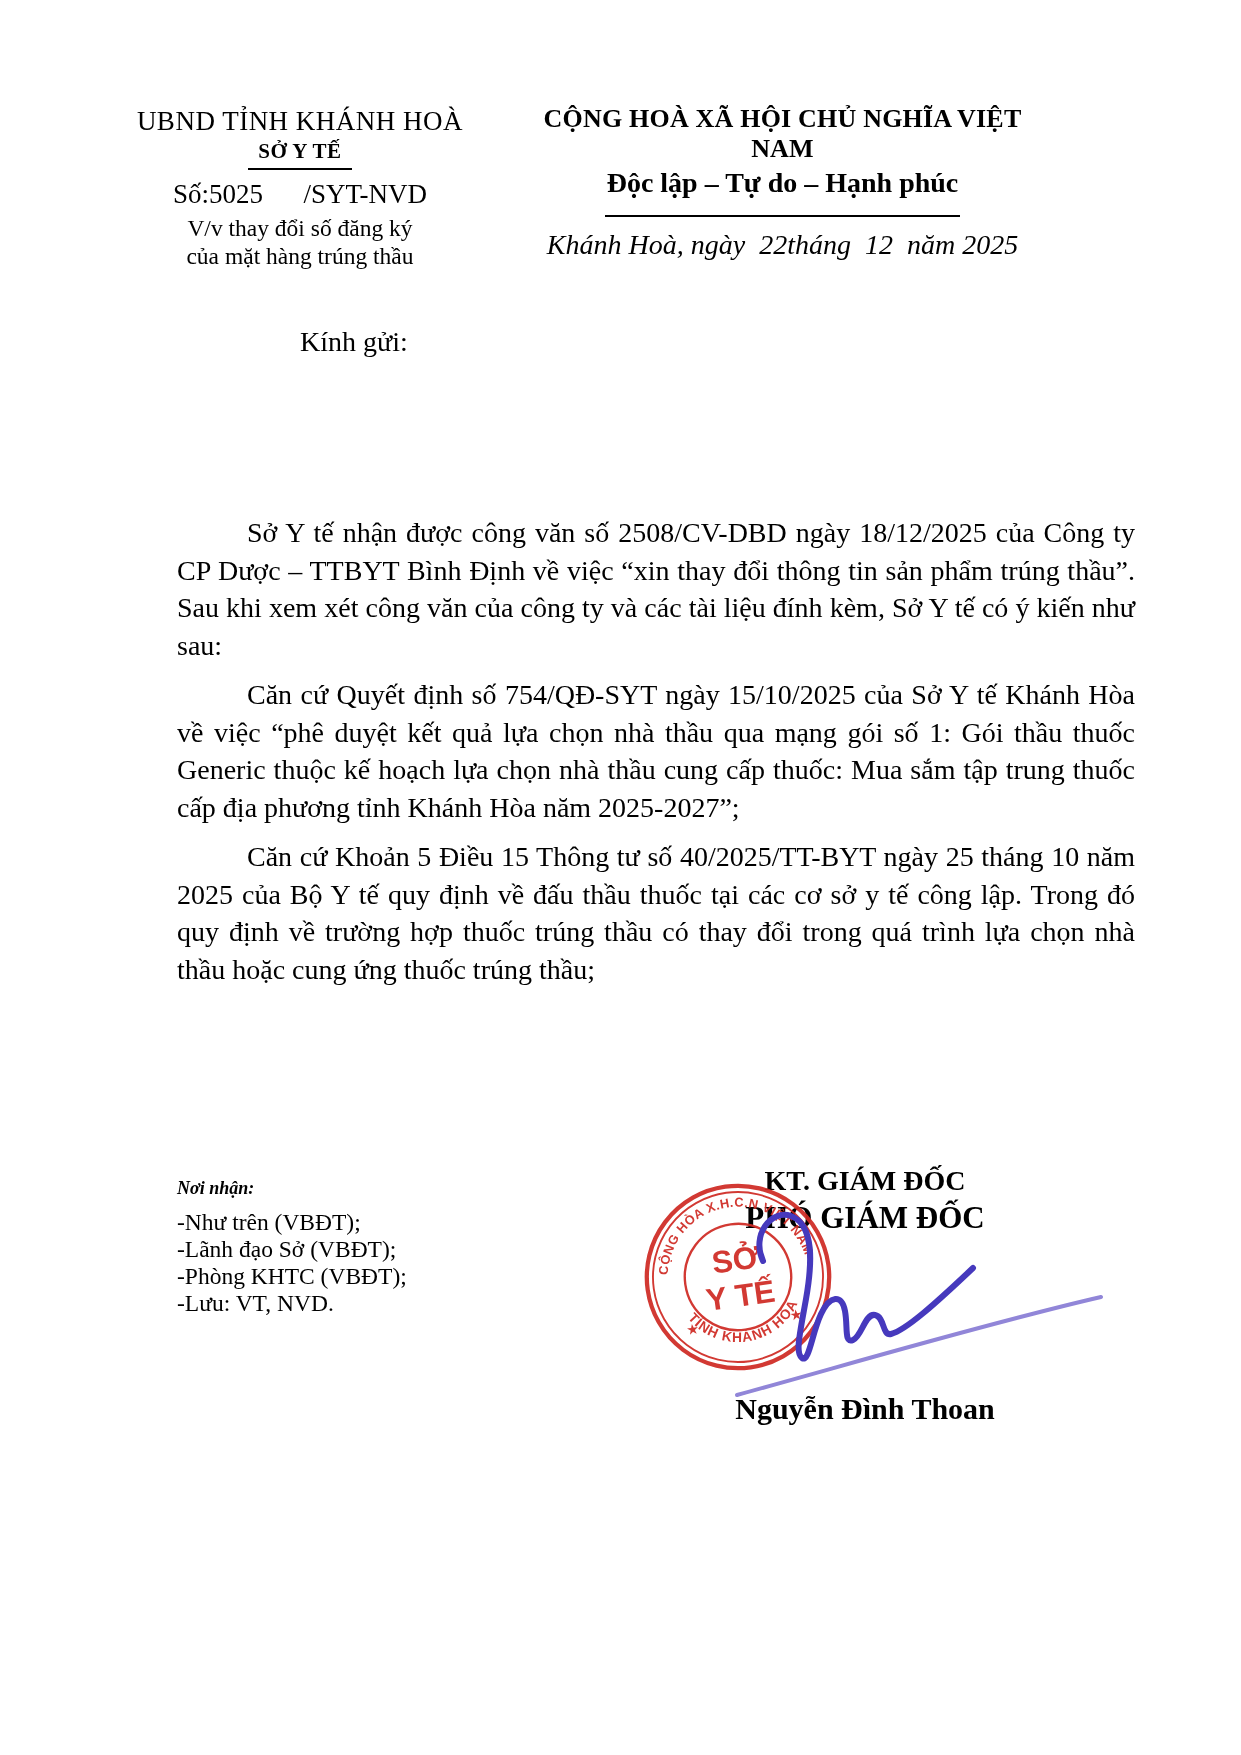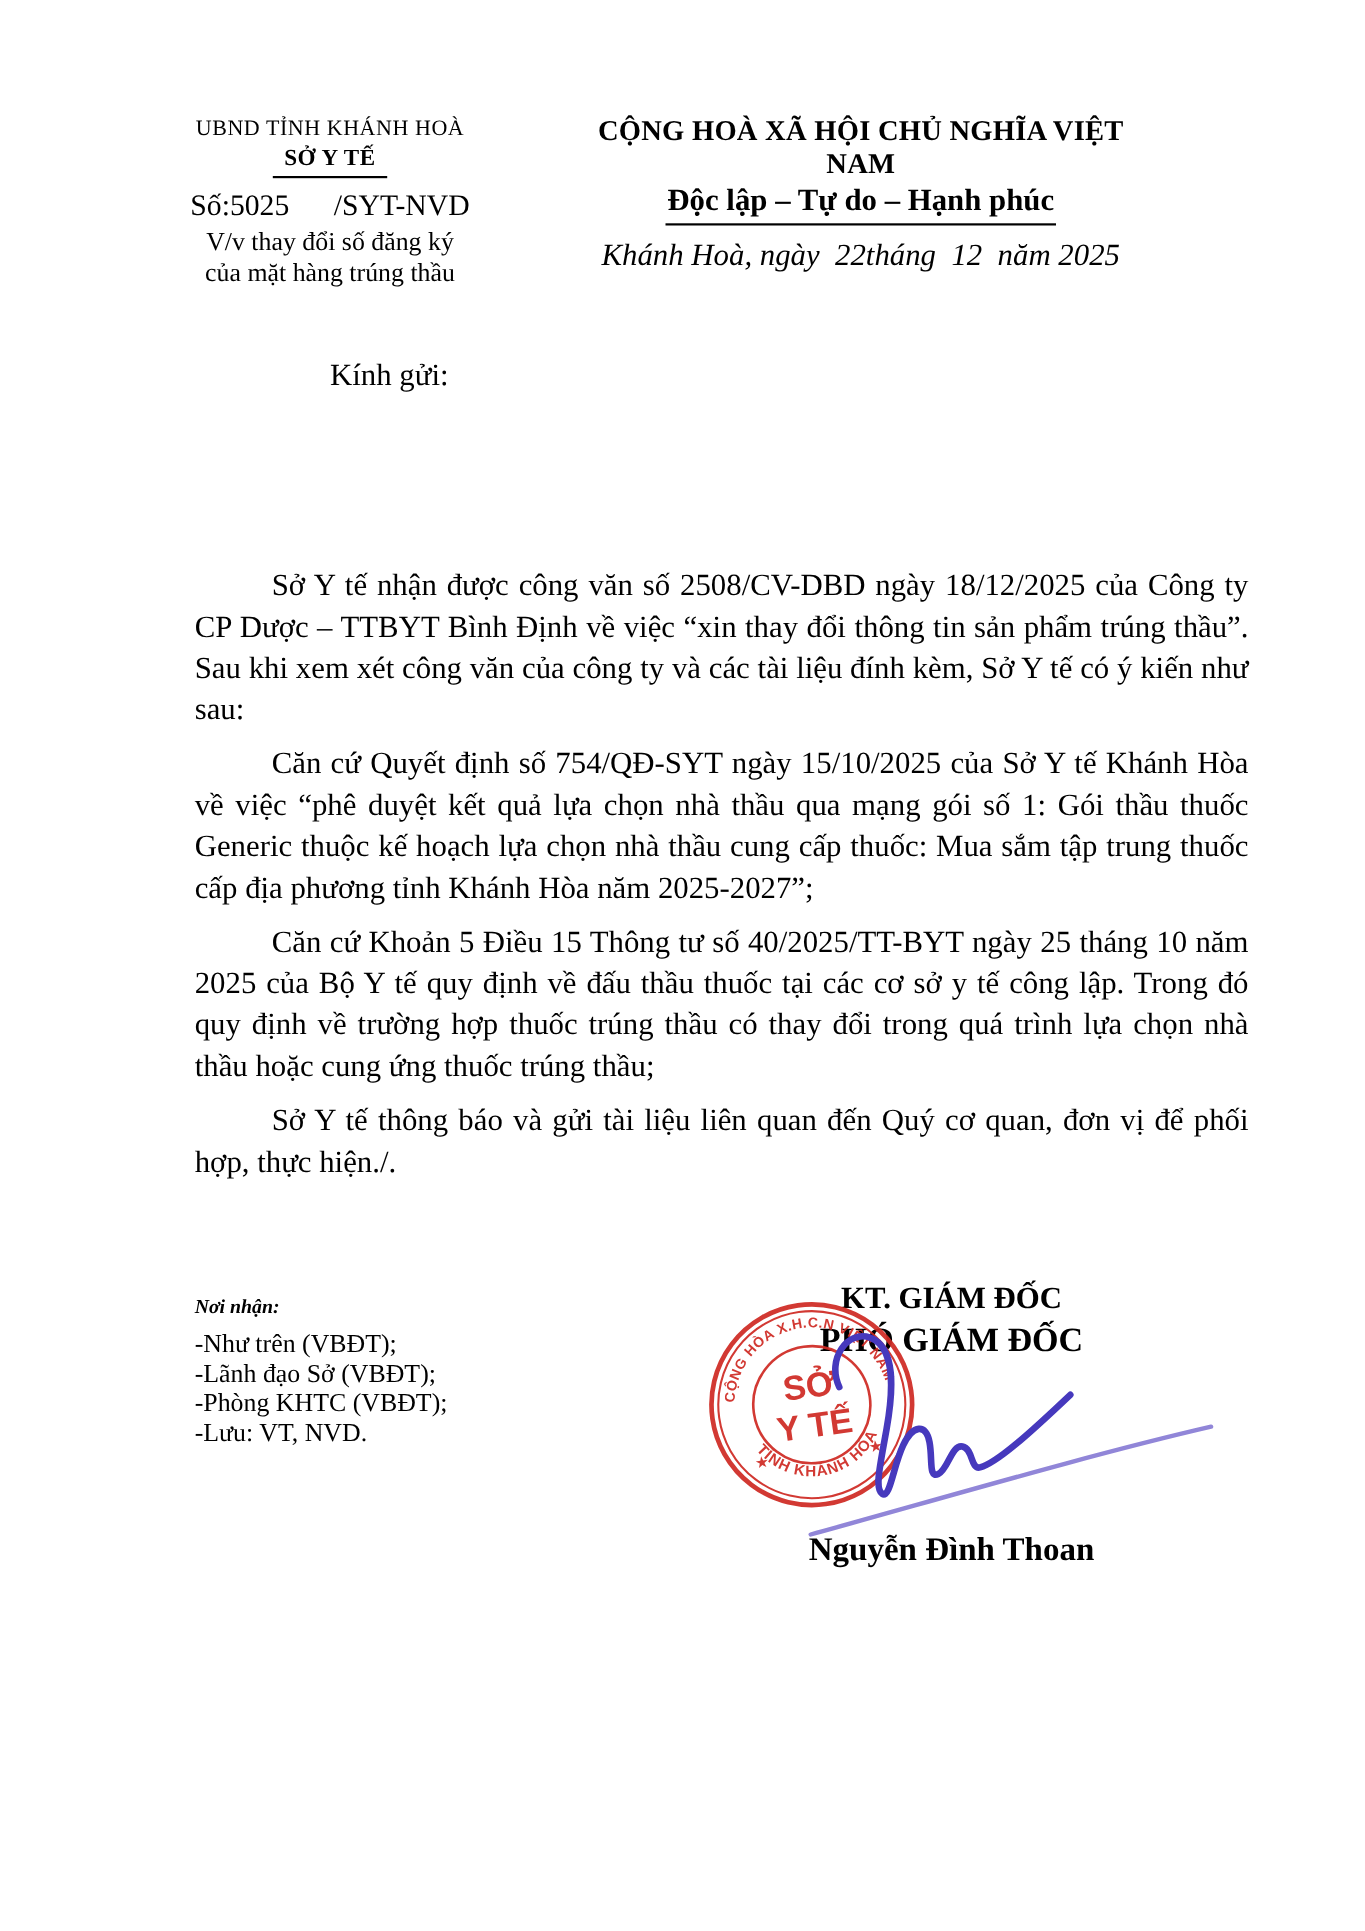--- a/index.html
+++ b/index.html
@@ -7,27 +7,27 @@
     position:relative;
     width:1241px;height:1755px;
     background:#ffffff;
     margin:0 auto;
     font-family:"Liberation Serif","DejaVu Serif",serif;
     color:#000;
     overflow:hidden;
   }
   
   .hdr-left{position:absolute;left:128px;top:106px;width:344px;text-align:center;}
-  .hdr-left .parent{font-size:20px;letter-spacing:.5px;}
+  .hdr-left .parent{font-size:27px;letter-spacing:.5px;}
   .hdr-left .org{display:inline-block;font-size:21px;font-weight:bold;border-bottom:2px solid #000;padding:0 10px 4px;margin-top:2px;letter-spacing:.5px;}
   .hdr-left .num{font-size:27px;margin-top:9px;white-space:pre;}
   .hdr-left .subj{font-size:23.5px;line-height:28px;margin-top:4px;}
   .hdr-right{position:absolute;left:540px;top:104px;width:485px;text-align:center;}
   .hdr-right .country{font-size:26px;font-weight:bold;letter-spacing:.2px;}
-  .hdr-right .motto{display:inline-block;font-size:28px;font-weight:bold;border-bottom:2px solid #000;padding:0 2px 4px;margin-top:3px;}
+  .hdr-right .motto{display:inline-block;font-size:28px;font-weight:bold;border-bottom:2px solid #000;padding:0 2px 16px;margin-top:3px;}
   .hdr-right .dateline{font-size:28px;font-style:italic;margin-top:12px;white-space:pre;}
   
   .kinh-gui{position:absolute;left:300px;top:326px;font-size:28px;}
   .recipients{position:absolute;left:430px;top:368px;font-size:28px;line-height:36px;}
   
   .body-text{position:absolute;left:177px;top:514px;width:958px;}
   .body-text p{
     font-size:28px;line-height:37.5px;margin:0 0 12px 0;
     text-align:justify;text-indent:70px;
   }
@@ -61,21 +61,20 @@
     <div><span class="motto">Độc lập – Tự do – Hạnh phúc</span></div>
     <div class="dateline">Khánh Hoà, ngày  22tháng  12  năm 2025</div>
   </div>
 
   <div class="kinh-gui">Kính gửi:</div>
 
   <div class="body-text">
     <p>Sở Y tế nhận được công văn số 2508/CV-DBD ngày 18/12/2025 của Công ty CP Dược – TTBYT Bình Định về việc “xin thay đổi thông tin sản phẩm trúng thầu”. Sau khi xem xét công văn của công ty và các tài liệu đính kèm, Sở Y tế có ý kiến như sau:</p>
     <p>Căn cứ Quyết định số 754/QĐ-SYT ngày 15/10/2025 của Sở Y tế Khánh Hòa về việc “phê duyệt kết quả lựa chọn nhà thầu qua mạng gói số 1: Gói thầu thuốc Generic thuộc kế hoạch lựa chọn nhà thầu cung cấp thuốc: Mua sắm tập trung thuốc cấp địa phương tỉnh Khánh Hòa năm 2025-2027”;</p>
     <p>Căn cứ Khoản 5 Điều 15 Thông tư số 40/2025/TT-BYT ngày 25 tháng 10 năm 2025 của Bộ Y tế quy định về đấu thầu thuốc tại các cơ sở y tế công lập. Trong đó quy định về trường hợp thuốc trúng thầu có thay đổi trong quá trình lựa chọn nhà thầu hoặc cung ứng thuốc trúng thầu;</p>
-    <p>Sở Y tế thông báo và gửi tài liệu liên quan đến Quý cơ quan, đơn vị để phối hợp, thực hiện./.</p>
   </div>
 
   <div class="noi-nhan">
     <div class="label">Nơi nhận:</div>
     <div class="item">-Như trên (VBĐT);</div>
     <div class="item">-Lãnh đạo Sở (VBĐT);</div>
     <div class="item">-Phòng KHTC (VBĐT);</div>
     <div class="item">-Lưu: VT, NVD.</div>
   </div>
 

